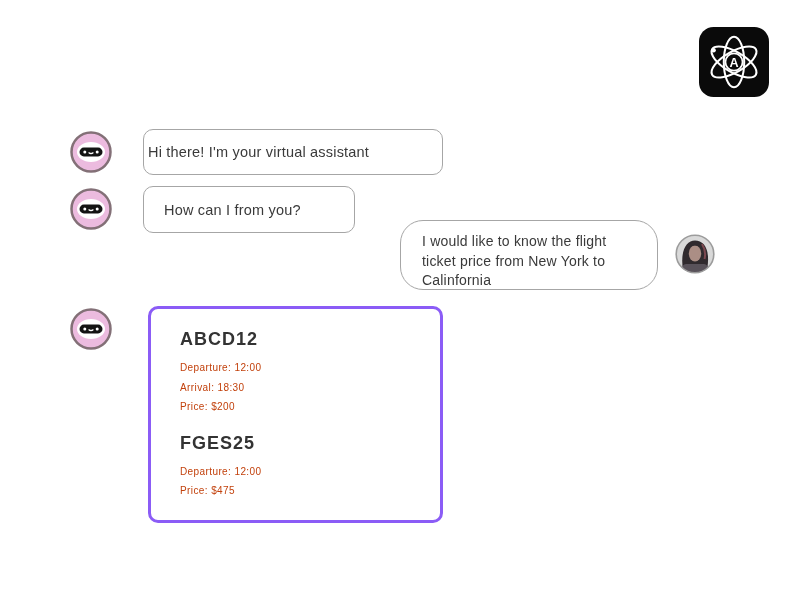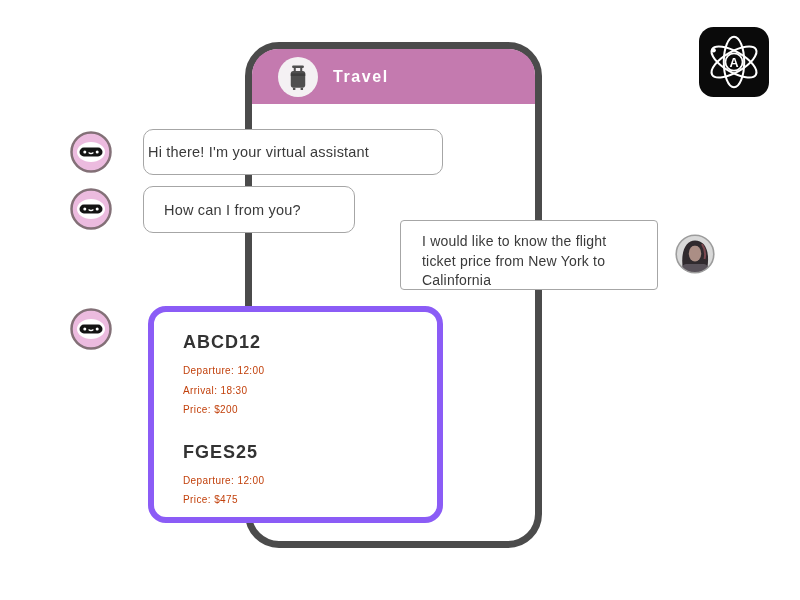--- a/index.html
+++ b/index.html
@@ -35,32 +35,32 @@
   .bot-avatar.a2{left:70px;top:188px;}
   .bot-avatar.a3{left:70px;top:308px;}
   
   .bubble{
     position:absolute;background:#ffffff;border:1px solid #a6a6a6;border-radius:10px;
     box-sizing:border-box;font-size:14.5px;letter-spacing:0.2px;color:#3a3a3a;
   }
   .bubble.b1{left:143px;top:129px;width:300px;height:46px;display:flex;align-items:center;padding:0 4px;}
   .bubble.b2{left:143px;top:186px;width:212px;height:47px;display:flex;align-items:center;padding:0 20px;}
   .bubble.user{
-    left:400px;top:220px;width:258px;height:70px;border-radius:4px;
+    left:400px;top:220px;width:258px;height:70px;border-radius:23px;
     padding:11px 18px 11px 21px;font-size:14px;line-height:19.5px;
   }
   
   .card{
     position:absolute;left:148px;top:306px;width:295px;height:217px;
-    background:#fff;border:6px solid #8b5cf6;border-radius:18px;box-sizing:border-box;
+    background:#fff;border:3px solid #8b5cf6;border-radius:10px;box-sizing:border-box;
     padding:17px 20px 0 29px;
   }
   .flight-code{font-size:18px;letter-spacing:1px;color:#333;font-weight:bold;line-height:26px;margin-bottom:6px;}
   .flight-detail{font-size:10px;letter-spacing:0.4px;color:#c2410c;line-height:19.5px;}
-  .flight-block.second{margin-top:19px;}
+  .flight-block.second{margin-top:13px;}
   
   .user-avatar{position:absolute;left:675px;top:234px;width:40px;height:40px;}
   .user-avatar svg{display:block;width:40px;height:40px;}
 </style>
 </head>
 <body>
 
 <div class="canvas">
 
   <div class="logo">
@@ -70,36 +70,20 @@
         <ellipse cx="36" cy="36" rx="10.5" ry="26"></ellipse>
         <ellipse cx="36" cy="36" rx="10.5" ry="26" transform="rotate(60 36 36)"></ellipse>
         <ellipse cx="36" cy="36" rx="10.5" ry="26" transform="rotate(-60 36 36)"></ellipse>
       </g>
       <circle cx="36" cy="36" r="8.8" fill="#0a0a0a" stroke="#ffffff" stroke-width="1.8"></circle>
       <text x="36" y="41" text-anchor="middle" font-size="13" font-weight="bold" font-family="Liberation Sans, sans-serif" fill="#ffffff">A</text>
       <circle cx="15" cy="24" r="2.3" fill="#ffffff"></circle>
     </svg>
   </div>
 
-  <div class="phone">
-    <div class="phone-header">
-      <div class="header-circle">
-        <svg viewBox="0 0 40 40" fill="#4f4f4f">
-          <rect x="13" y="6.5" width="14" height="3" rx="1.5"></rect>
-          <rect x="15" y="9" width="2.4" height="5"></rect>
-          <rect x="22.6" y="9" width="2.4" height="5"></rect>
-          <rect x="11.5" y="13" width="17" height="19.5" rx="3"></rect>
-          <rect x="11.5" y="15.8" width="17" height="3" fill="#3e3e3e"></rect>
-          <rect x="14" y="32.5" width="3" height="2.8" rx="1"></rect>
-          <rect x="23" y="32.5" width="3" height="2.8" rx="1"></rect>
-        </svg>
-      </div>
-      <div class="header-title">Travel</div>
-    </div>
-  </div>
 
   <div class="bot-avatar a1">
     <svg viewBox="0 0 42 42">
       <circle cx="21" cy="21" r="19.5" fill="#ecbbdf" stroke="#837077" stroke-width="2.5"></circle>
       <ellipse cx="21" cy="21" rx="14" ry="10" fill="#ffffff"></ellipse>
       <rect x="9.5" y="16.6" width="23" height="8.8" rx="4.4" fill="#141414"></rect>
       <circle cx="14.8" cy="21" r="1.5" fill="#ffffff"></circle>
       <circle cx="27.2" cy="21" r="1.5" fill="#ffffff"></circle>
       <path d="M18.6 21.4 Q21 23.6 23.4 21.4" fill="none" stroke="#ffffff" stroke-width="1.3"></path>
     </svg>

